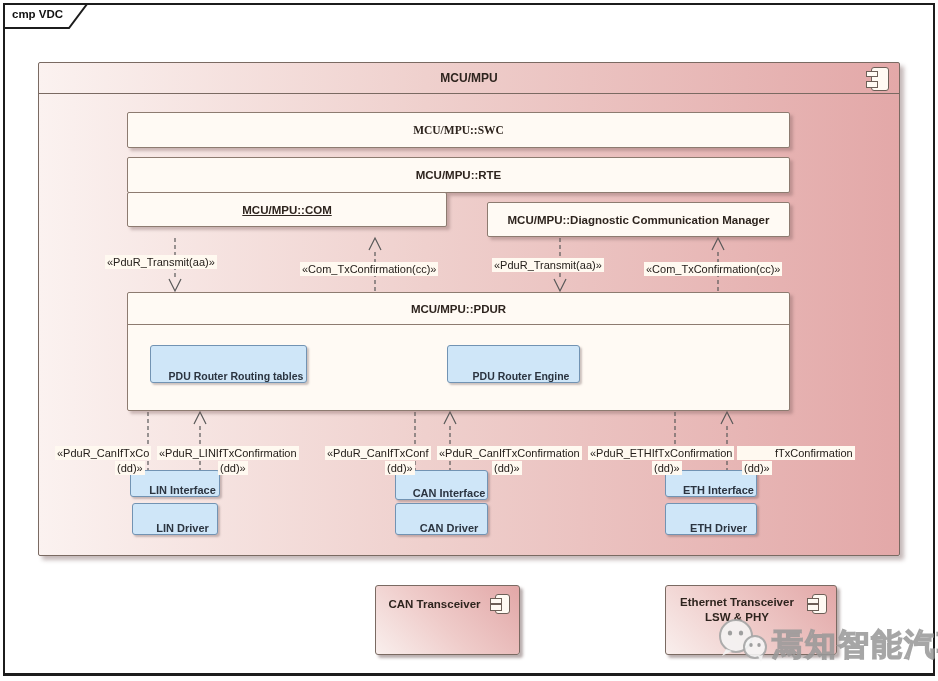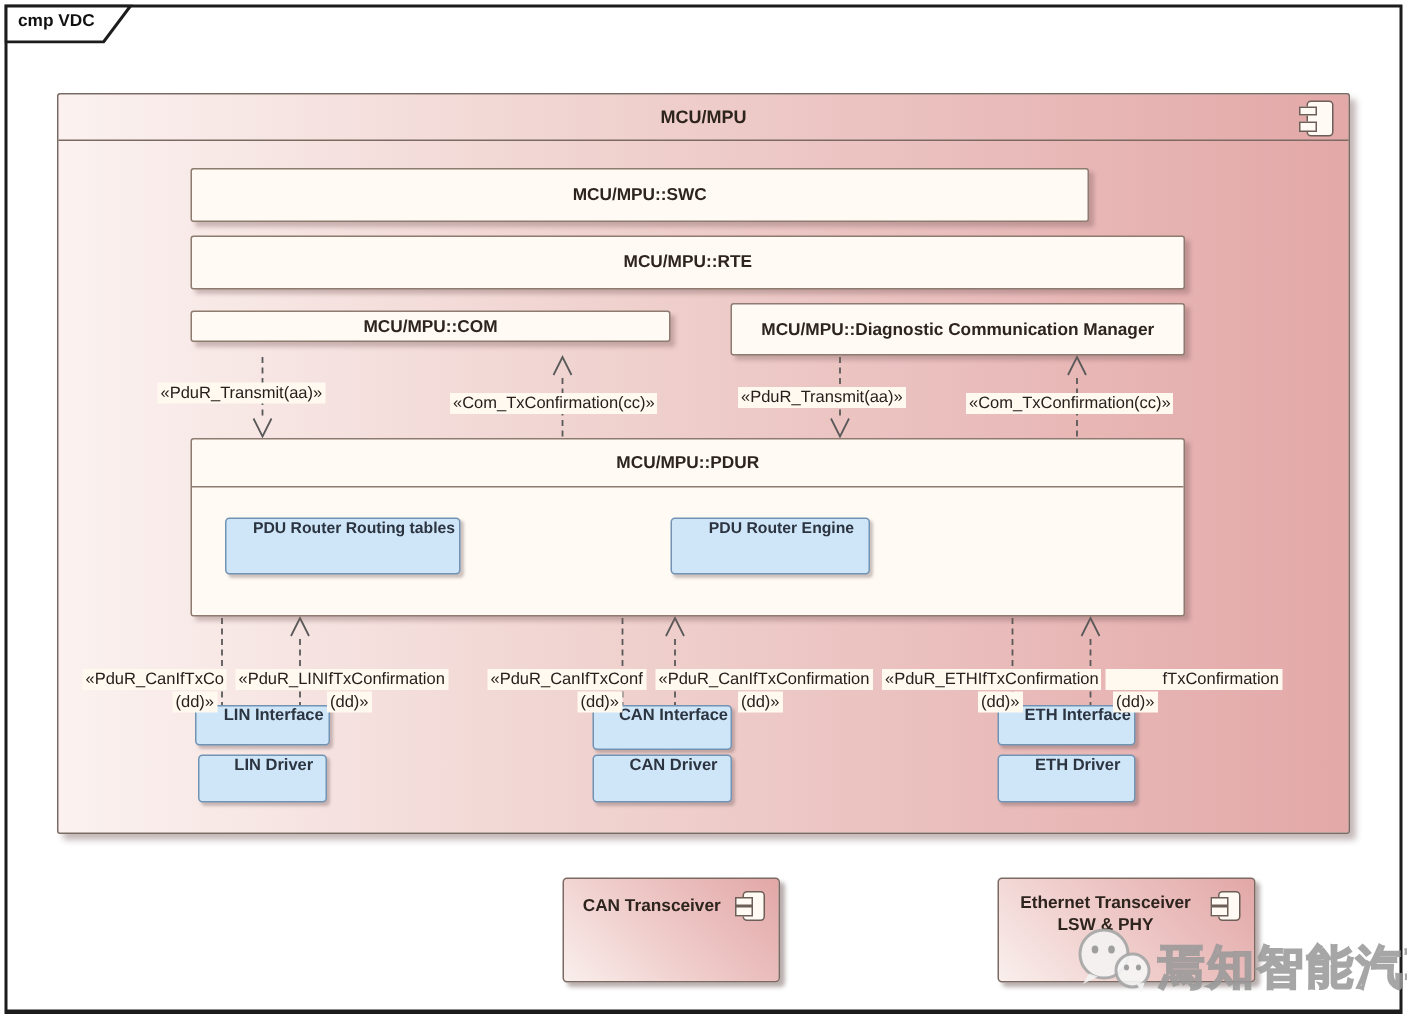--- a/index.html
+++ b/index.html
@@ -17,21 +17,21 @@
             box-shadow:3px 3px 3px rgba(120,90,90,.35); display:flex; align-items:center; justify-content:center;
             font-weight:bold; font-size:11.5px; color:#2e241e; z-index:2; }
   .mcu { position:absolute; left:38px; top:62px; width:862px; height:494px;
          background:linear-gradient(90deg,#FBF2F0 0%,#EFD0CD 45%,#E3A8A8 100%);
          border:1.3px solid #7a6a62; border-radius:2px; box-shadow:4px 4px 4px rgba(110,80,80,.4); z-index:1; }
   .mcu-header { position:absolute; left:0; top:0; width:100%; height:31px; border-bottom:1.2px solid #7a6a62;
                 display:flex; align-items:center; justify-content:center; font-weight:bold; font-size:12px; color:#2e241e; }
   .pdur { justify-content:flex-start; align-items:flex-start; flex-direction:column; }
   .pdur-title { width:100%; height:32px; border-bottom:1.2px solid #8d7b70; display:flex; align-items:center; justify-content:center; }
   .blue-box { position:absolute; background:#CFE6F8; border:1.3px solid #7293b3; border-radius:3px;
-              box-shadow:2px 2px 2px rgba(110,90,90,.35); display:flex; align-items:flex-start; justify-content:center;
+              box-shadow:2px 2px 2px rgba(110,90,90,.35); display:flex; align-items:flex-end; justify-content:center;
               font-weight:bold; font-size:10.5px; color:#2b3440; z-index:2;padding-left:15px; }
   .iface { font-size:11px; }
 
   
   .trx { position:absolute; background:linear-gradient(45deg,#F9EFED 0%,#EFCCCA 45%,#E2A7A7 100%);
          border:1.3px solid #7a6a62; border-radius:3px; box-shadow:3px 3px 3px rgba(100,75,75,.45);
          z-index:2; text-align:center; color:#2e241e; font-weight:bold; font-size:11.5px; }
   .trx .t1 { margin-top:12px; }
   .trx .t2 { margin-top:3px; }
   .trx.eth .t1 { margin-top:10px; }
@@ -68,27 +68,27 @@
   </svg>
   <span class="tab-label">cmp VDC</span>
 
   <div class="mcu">
     <div class="mcu-header">
       <span>MCU/MPU</span>
     </div>
     <div class="comp-icon big" style="right:10px; top:4px;"></div>
   </div>
 
-  <div class="ea-box" style="left:127px; top:112px; width:599px; height:36px;">
+  <div class="ea-box" style="left:127px; top:112px; width:663px; height:36px;font-family:Liberation Serif, serif;">
     <span>MCU/MPU::SWC</span>
   </div>
   <div class="ea-box" style="left:127px; top:157px; width:663px; height:36px;">
     <span>MCU/MPU::RTE</span>
   </div>
-  <div class="ea-box" style="left:127px; top:207px; width:320px; height:21px;">
+  <div class="ea-box" style="left:127px; top:192px; width:320px; height:35px;text-decoration:underline;">
     <span>MCU/MPU::COM</span>
   </div>
   <div class="ea-box" style="left:487px; top:202px; width:303px; height:35px;">
     <span>MCU/MPU::Diagnostic Communication Manager</span>
   </div>
 
   <div class="ea-box pdur" style="left:127px; top:292px; width:663px; height:119px;">
     <div class="pdur-title">MCU/MPU::PDUR</div>
   </div>
   <div class="blue-box" style="left:150px; top:345px; width:157px; height:38px;">

